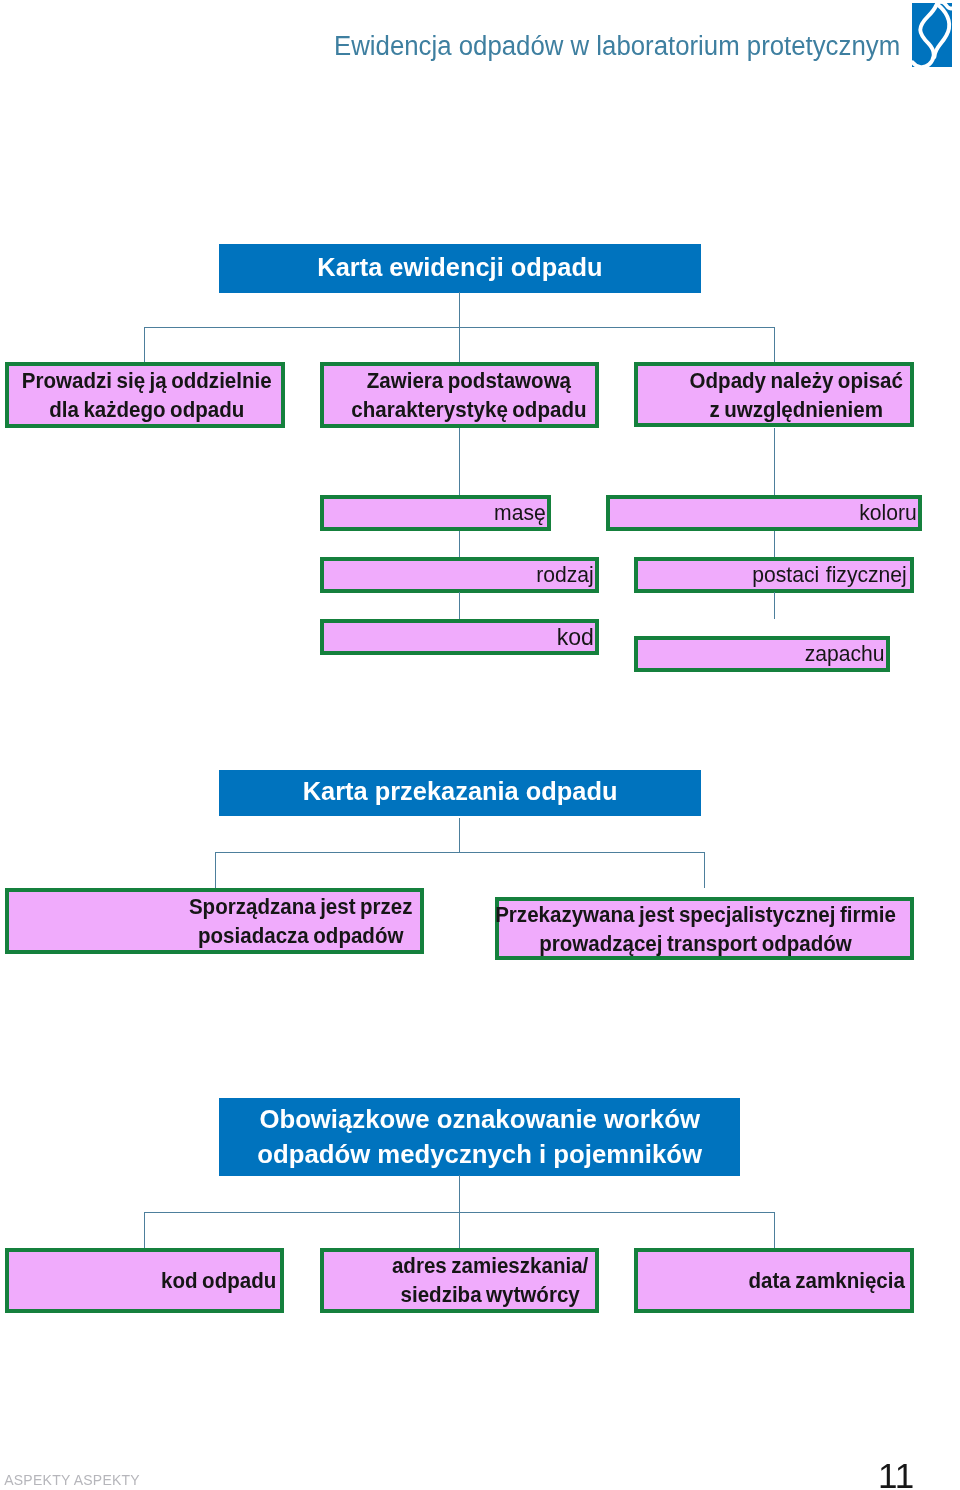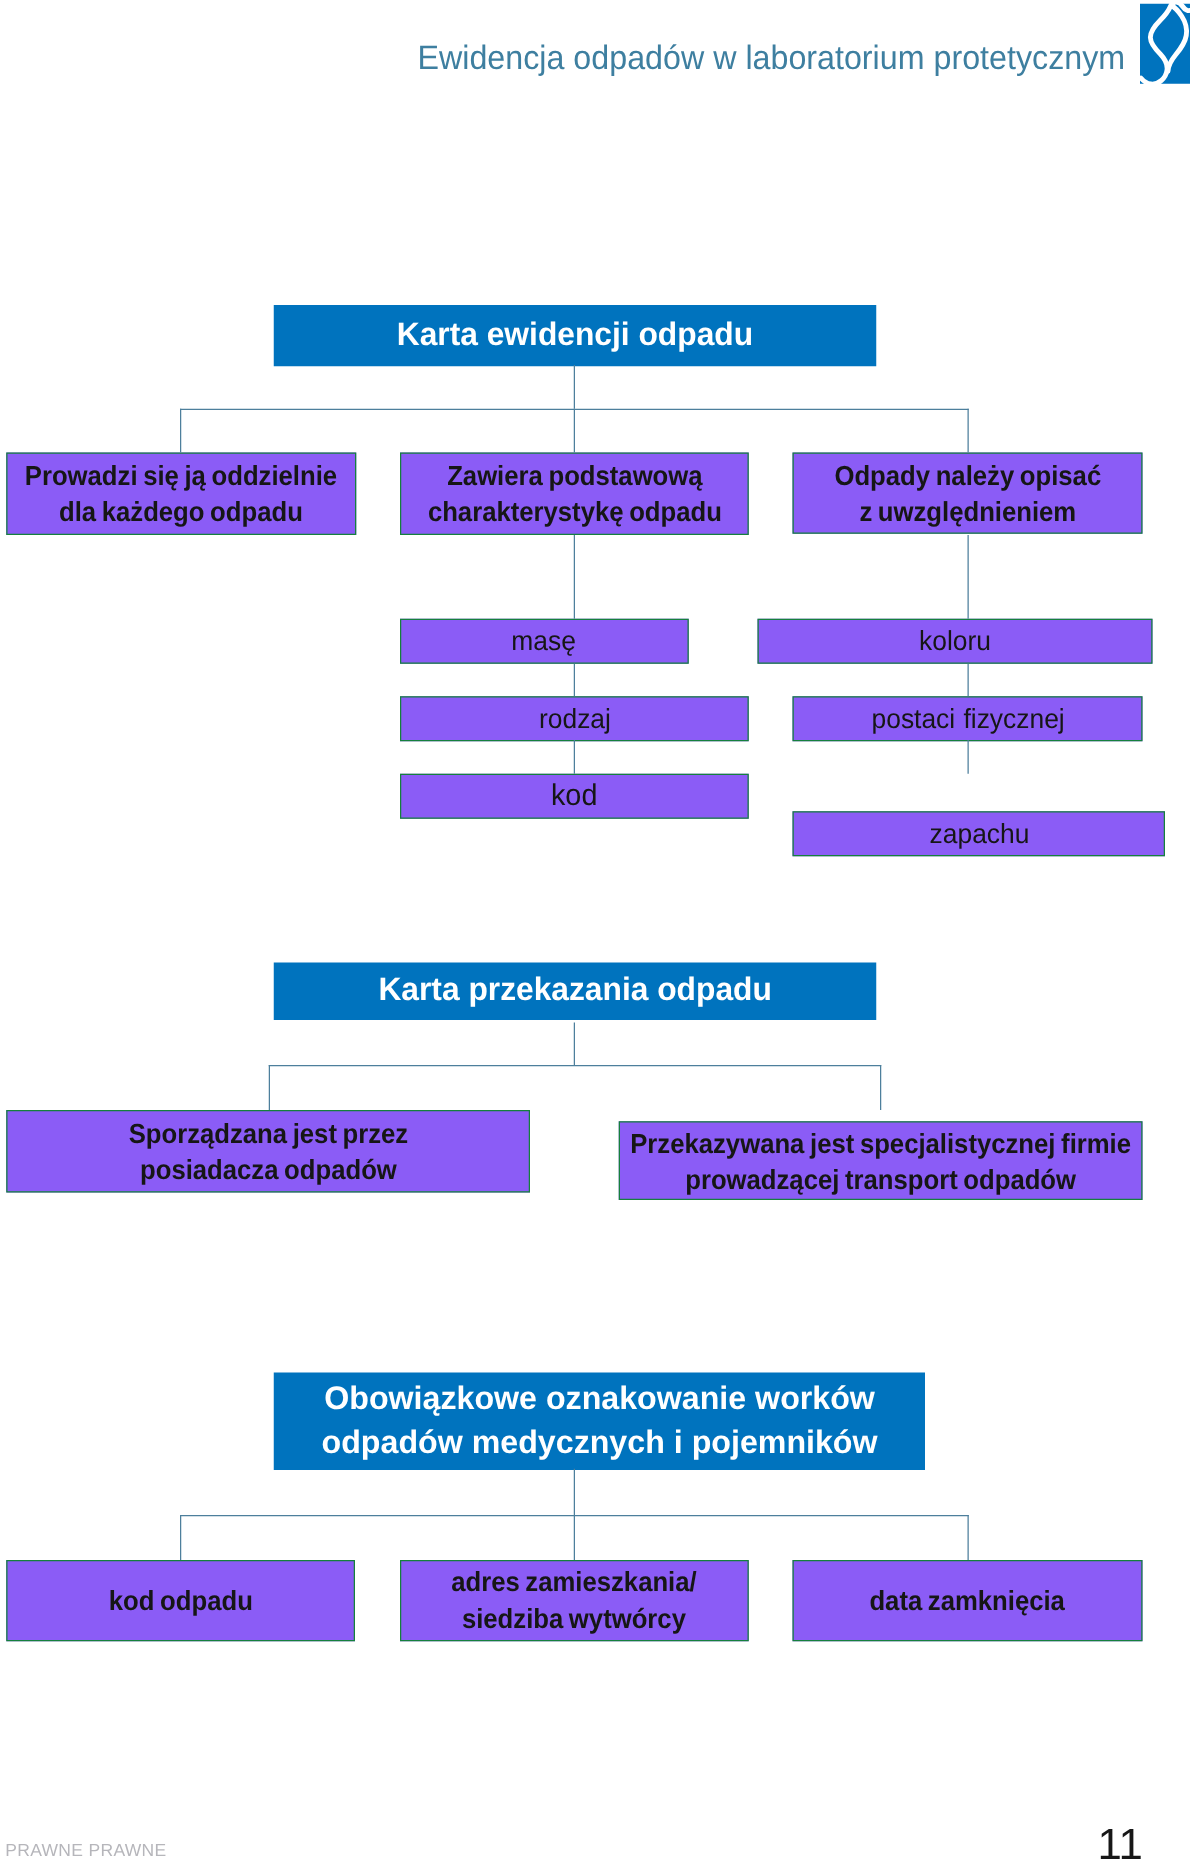--- a/index.html
+++ b/index.html
@@ -11,21 +11,21 @@
   .hdr-title{position:absolute;left:333.9px;top:31px;font-size:27px;line-height:30px;
      color:#3e7fa0;white-space:nowrap;font-weight:400;
      transform:scaleX(.955);transform-origin:0 50%;}
   .logo{position:absolute;left:908px;top:0px;width:48px;height:72px;}
 
   
   .box{position:absolute;box-sizing:border-box;display:flex;align-items:center;
        justify-content:center;text-align:center;}
   .box .lbl{display:block;white-space:pre;}
   .blue{background:#0073be;color:#ffffff;font-weight:700;}
-  .outline{background:#8b5cf6;border:1px solid #15803d;color:#161616;}
+  .outline{background:#f0abfc;border:4px solid #15803d;color:#161616;justify-content:flex-end;}
 
   .ln{position:absolute;background:#4d7f9c;}
 
   
   .footer-left{position:absolute;left:4.2px;top:1471.5px;font-size:14px;line-height:16px;
        color:#b6b6bb;letter-spacing:.25px;font-weight:400;}
   .footer-right{position:absolute;left:878px;top:1458px;font-size:35px;line-height:36px;
        color:#171717;font-weight:400;}
 </style>
 </head>
@@ -80,21 +80,21 @@
     </div>
     <div class="box outline" style="left:319.8px;top:619.0px;width:279.4px;height:35.8px">
       <span class="lbl" style="font-size:24px;line-height:24px;font-weight:400;word-spacing:0.8px;transform:scaleX(0.96) translateY(0px)">kod</span>
     </div>
     <div class="box outline" style="left:606px;top:494.8px;width:316px;height:36.1px">
       <span class="lbl" style="font-size:22px;line-height:24px;font-weight:400;word-spacing:0.8px;transform:scaleX(0.96) translateY(0px)">koloru</span>
     </div>
     <div class="box outline" style="left:634.3px;top:556.9px;width:279.8px;height:35.8px">
       <span class="lbl" style="font-size:22px;line-height:24px;font-weight:400;word-spacing:0.8px;transform:scaleX(0.96) translateY(0px)">postaci fizycznej</span>
     </div>
-    <div class="box outline" style="left:634.3px;top:649px;width:298px;height:35.8px">
+    <div class="box outline" style="left:634.3px;top:636px;width:256px;height:35.8px">
       <span class="lbl" style="font-size:22px;line-height:24px;font-weight:400;word-spacing:0.8px;transform:scaleX(0.96) translateY(0px)">zapachu</span>
     </div>
     <div class="box blue" style="left:219.3px;top:769.8px;width:481.4px;height:46px">
       <span class="lbl" style="font-size:26px;line-height:30px;font-weight:700;word-spacing:0px;transform:scaleX(0.977) translateY(-2px)">Karta przekazania odpadu</span>
     </div>
     <div class="box outline" style="left:5.0px;top:888.3px;width:419.0px;height:65.5px">
       <span class="lbl" style="font-size:22px;line-height:29px;font-weight:700;word-spacing:-1.3px;transform:scaleX(0.934) translateY(0px)">Sporządzana jest przez
 posiadacza odpadów</span>
     </div>
     <div class="box outline" style="left:494.5px;top:897px;width:419.4px;height:63px">
@@ -130,15 +130,15 @@
     <div class="ln" style="left:214.5px;top:852.4px;width:490.1px;height:1.1px"></div>
     <div class="ln" style="left:214.5px;top:852.4px;width:1px;height:35.9px"></div>
     <div class="ln" style="left:703.6px;top:852.4px;width:1px;height:35.9px"></div>
     <div class="ln" style="left:459.4px;top:1175.4px;width:1px;height:36.8px"></div>
     <div class="ln" style="left:144.4px;top:1212.2px;width:630.5px;height:1.1px"></div>
     <div class="ln" style="left:144.4px;top:1212.2px;width:1px;height:36.0px"></div>
     <div class="ln" style="left:459.4px;top:1212.2px;width:1px;height:36.0px"></div>
     <div class="ln" style="left:773.9px;top:1212.2px;width:1px;height:36.0px"></div>
   </div>
 
-  <div class="footer-left">PRAWNE PRAWNE</div>
+  <div class="footer-left">ASPEKTY ASPEKTY</div>
   <div class="footer-right">11</div>
 </div>
 
 </body></html>

